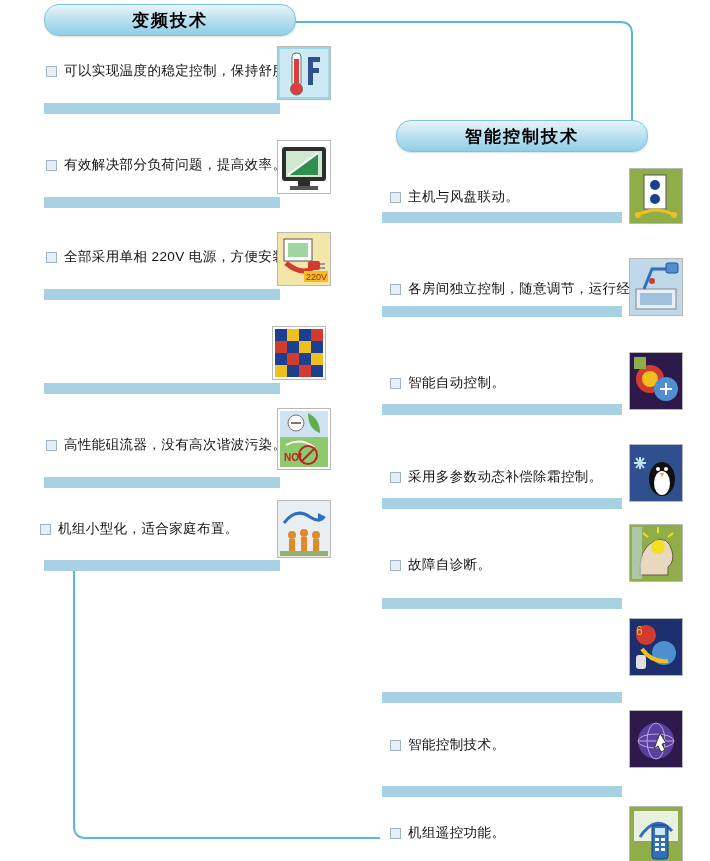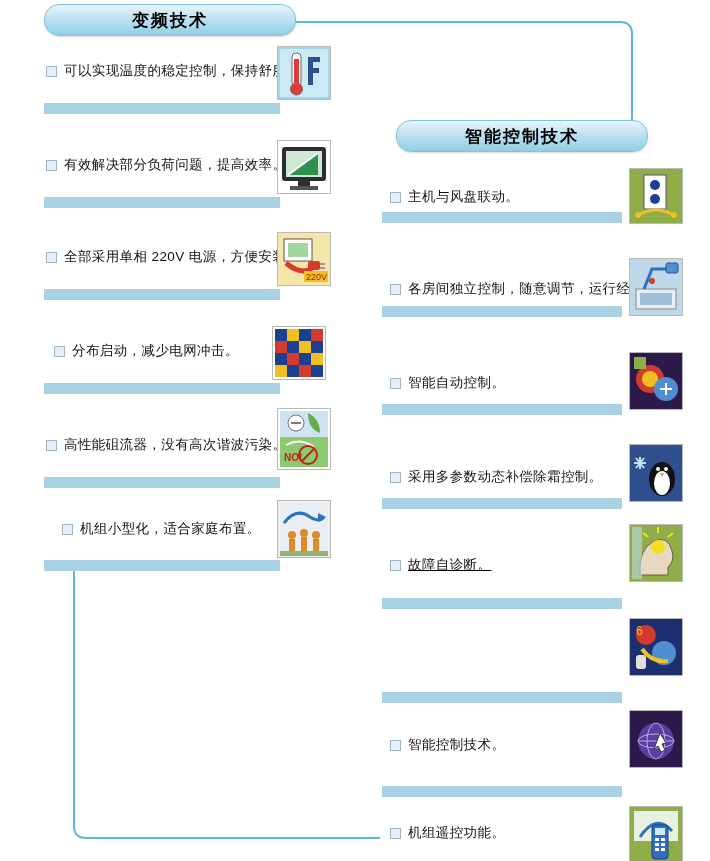--- a/index.html
+++ b/index.html
@@ -151,26 +151,20 @@
       <path d="M8 30 q14 12 26 6" stroke="#d43b2f" stroke-width="5" fill="none"></path>
       <rect x="30" y="28" width="12" height="9" rx="2" fill="#d43b2f"></rect>
       <rect x="42" y="30" width="5" height="2" fill="#999"></rect>
       <rect x="42" y="34" width="5" height="2" fill="#999"></rect>
       <rect x="26" y="38" width="24" height="11" fill="#f0c020"></rect>
       <text x="28" y="47" font-size="9" font-family="Liberation Sans, sans-serif" fill="#b02020">220V</text>
     </svg>
   </div>
 
   <div class="bar" style="left:44px; top:383px; width:236px;"></div>
-  <div class="item" style="left:54px; top:334px;">
-    <div class="item-text-wrap">
-      <span class="bullet"></span>
-      <span class="item-label">分布启动，减少电网冲击。</span>
-    </div>
-  </div>
   <div class="icon-tile" style="left:272px; top:326px;">
     <svg width="52" height="52" viewBox="0 0 52 52">
       <rect width="52" height="52" fill="#ffffff"></rect>
       <g>
         <rect x="2" y="2" width="12" height="12" fill="#1d3f8f"></rect>
         <rect x="14" y="2" width="12" height="12" fill="#f0c020"></rect>
         <rect x="26" y="2" width="12" height="12" fill="#1d3f8f"></rect>
         <rect x="38" y="2" width="12" height="12" fill="#d43b2f"></rect>
         <rect x="2" y="14" width="12" height="12" fill="#d43b2f"></rect>
         <rect x="14" y="14" width="12" height="12" fill="#1d3f8f"></rect>
@@ -204,21 +198,21 @@
       <path d="M30 4 q12 6 12 20 q-12 -4 -12 -20z" fill="#5fae4a"></path>
       <rect x="2" y="28" width="48" height="30" fill="#8fc96f"></rect>
       <path d="M8 36 q14 -8 28 2" stroke="#ffffff" stroke-width="2" fill="none"></path>
       <text x="6" y="52" font-size="10" font-family="Liberation Sans, sans-serif" fill="#c02020" font-weight="bold">NO!</text>
       <circle cx="30" cy="46" r="9" fill="none" stroke="#c02020" stroke-width="2"></circle>
       <path d="M24 52 L36 40" stroke="#c02020" stroke-width="2"></path>
     </svg>
   </div>
 
   <div class="bar" style="left:44px; top:560px; width:236px;"></div>
-  <div class="item" style="left:62px; top:512px;">
+  <div class="item" style="left:40px; top:512px;">
     <div class="item-text-wrap">
       <span class="bullet"></span>
       <span class="item-label">机组小型化，适合家庭布置。</span>
     </div>
   </div>
   <div class="icon-tile" style="left:277px; top:500px; height:56px;">
     <svg width="52" height="56" viewBox="0 0 52 56">
       <rect width="52" height="56" fill="#e9eef2"></rect>
       <path d="M6 22 q12 -16 26 -6 q10 6 14 0" stroke="#2f6fbf" stroke-width="3" fill="none"></path>
       <path d="M40 12 l8 4 l-8 5" fill="#2f6fbf"></path>
@@ -309,21 +303,21 @@
       </g>
       <ellipse cx="32" cy="34" rx="13" ry="17" fill="#111"></ellipse>
       <ellipse cx="32" cy="38" rx="8" ry="12" fill="#ffffff"></ellipse>
       <circle cx="28" cy="24" r="2" fill="#fff"></circle>
       <circle cx="36" cy="24" r="2" fill="#fff"></circle>
       <path d="M30 28 l4 0 l-2 4 z" fill="#f0a020"></path>
     </svg>
   </div>
 
   <div class="bar" style="left:382px; top:598px; width:240px;"></div>
-  <div class="item" style="left:390px; top:548px;text-decoration:underline;">
+  <div class="item" style="left:390px; top:548px;">
     <div class="item-text-wrap">
       <span class="bullet"></span>
       <span class="item-label">故障自诊断。</span>
     </div>
   </div>
   <div class="icon-tile" style="left:629px; top:524px; height:56px;">
     <svg width="52" height="56" viewBox="0 0 52 56">
       <rect width="52" height="56" fill="#8fae4a"></rect>
       <path d="M10 50 q-2 -26 14 -34 q14 -6 18 10 q3 10 -4 16 l0 8 z" fill="#e8d8c0" stroke="#6a5a40"></path>
       <circle cx="28" cy="22" r="7" fill="#f0e020"></circle>

